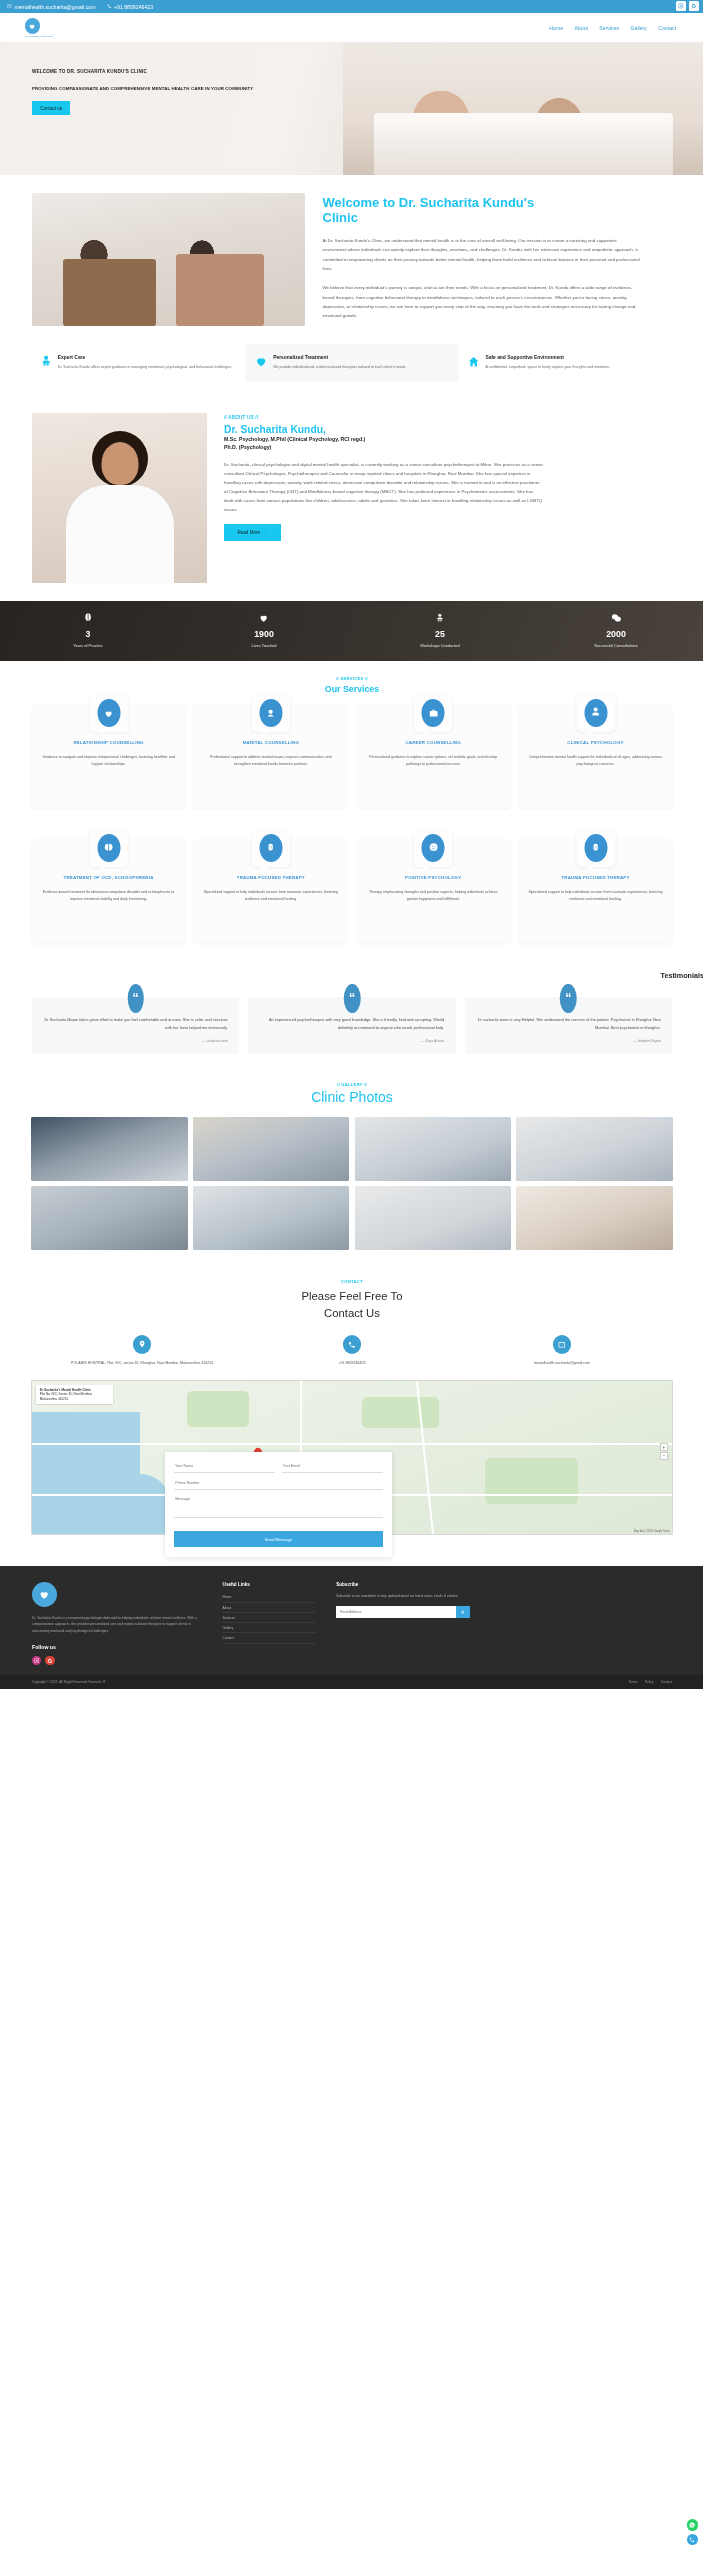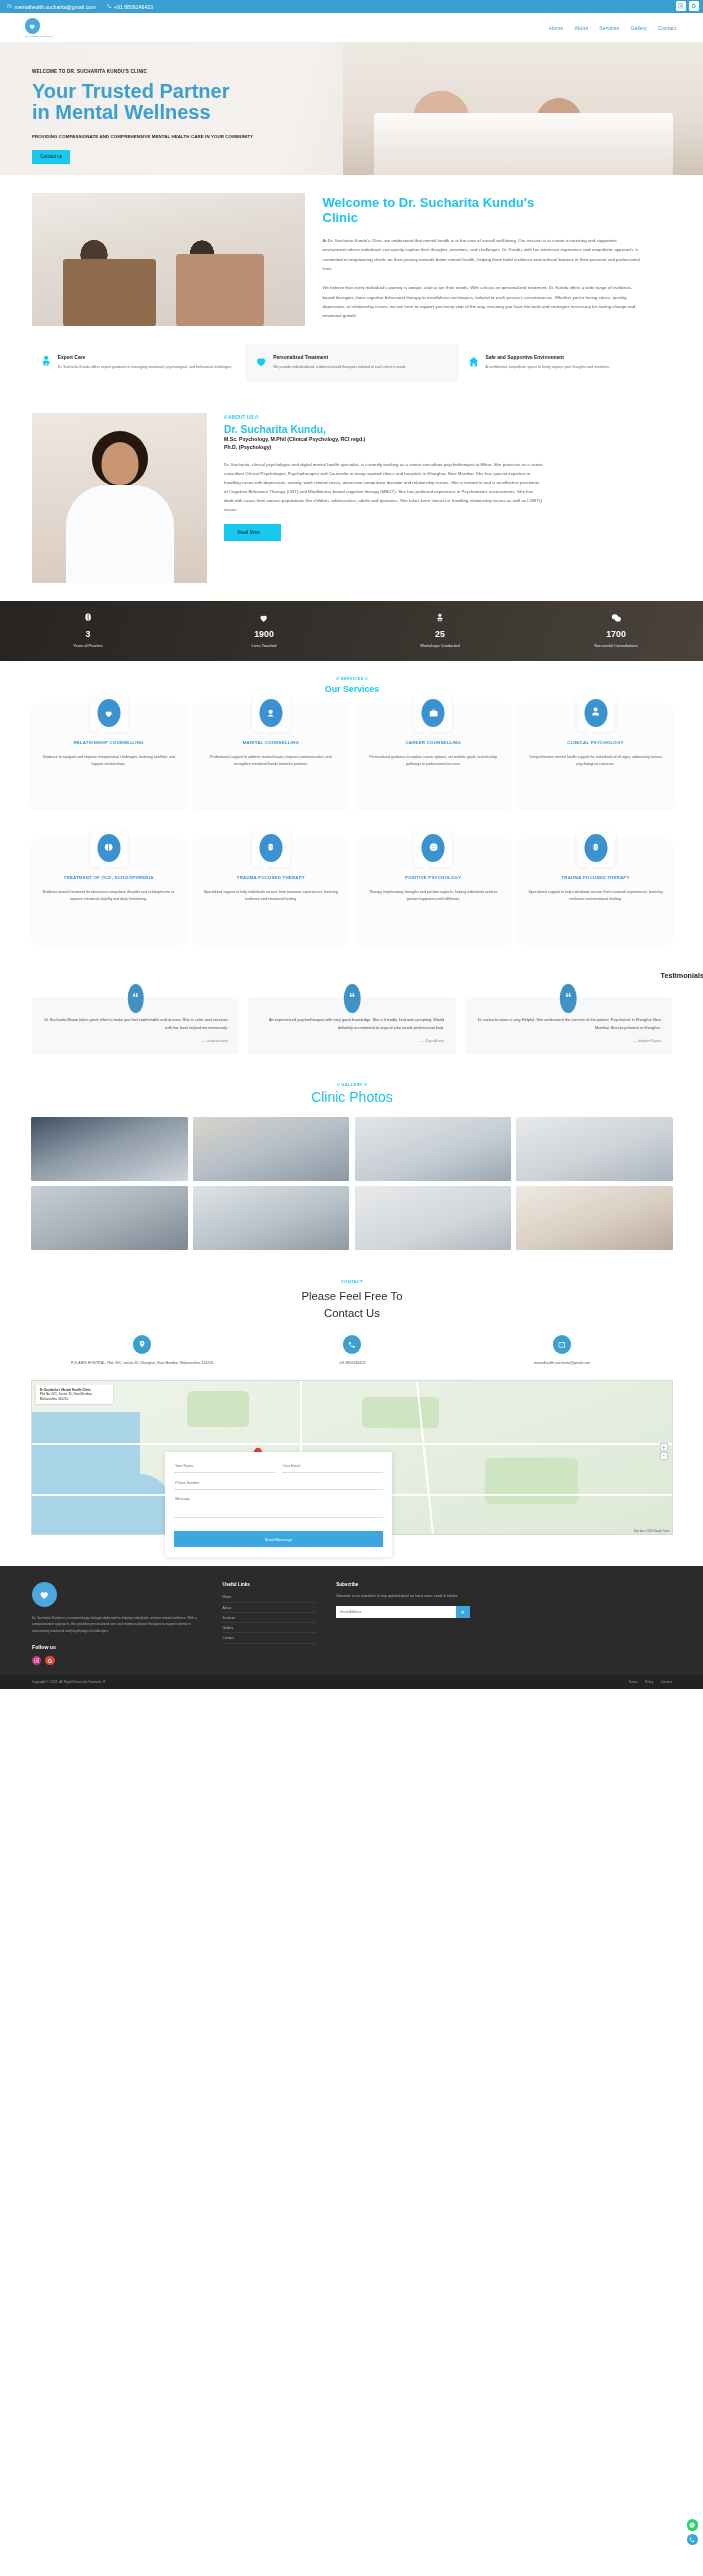--- a/index.html
+++ b/index.html
@@ -335,24 +335,20 @@
     <a href="#">Services</a>
     <a href="#">Gallery</a>
     <a href="#">Contact</a>
   </div>
 </div>
 
 <div class="hero">
   <div class="hero-photo"></div>
   <div class="hero-inner">
     <div class="hero-kicker">WELCOME TO DR. SUCHARITA KUNDU'S CLINIC</div>
-    <div class="hero-title">
-      <div>Your Trusted Partner</div>
-      <div>in Mental Wellness</div>
-    </div>
     <div class="hero-sub">PROVIDING COMPASSIONATE AND COMPREHENSIVE MENTAL HEALTH CARE IN YOUR COMMUNITY</div>
     <button class="btn-cyan">Contact us</button>
   </div>
 </div>
 
 <div class="welcome">
   <div class="welcome-img"></div>
   <div class="welcome-body">
     <h2>Welcome to Dr. Sucharita Kundu's Clinic</h2>
     <p>At Dr. Sucharita Kundu's Clinic, we understand that mental health is at the core of overall well-being. Our mission is to create a nurturing and supportive environment where individuals can openly explore their thoughts, emotions, and challenges. Dr. Kundu, with her extensive experience and empathetic approach, is committed to empowering clients on their journey towards better mental health, helping them build resilience and achieve balance in their personal and professional lives.</p>
@@ -445,21 +441,21 @@
           <circle cx="15.5" cy="23" r="2.4"></circle>
         </svg></div>
     <div class="num">25</div>
     <div class="lbl">Workshops Conducted</div>
   </div>
   <div class="stat">
     <div class="ic"><svg width="10.3" height="10.3" viewBox="0 0 24 24">
           <ellipse cx="9" cy="9" rx="7" ry="6"></ellipse>
           <ellipse cx="16" cy="14" rx="7" ry="6"></ellipse>
         </svg></div>
-    <div class="num">1700</div>
+    <div class="num">2000</div>
     <div class="lbl">Successful Consultations</div>
   </div>
 </div>
 
 <div class="services">
   <div class="svc-kicker">// SERVICES //</div>
   <div class="svc-title">Our Services</div>
 
   <div class="svc-row">
     <div class="svc-card">

